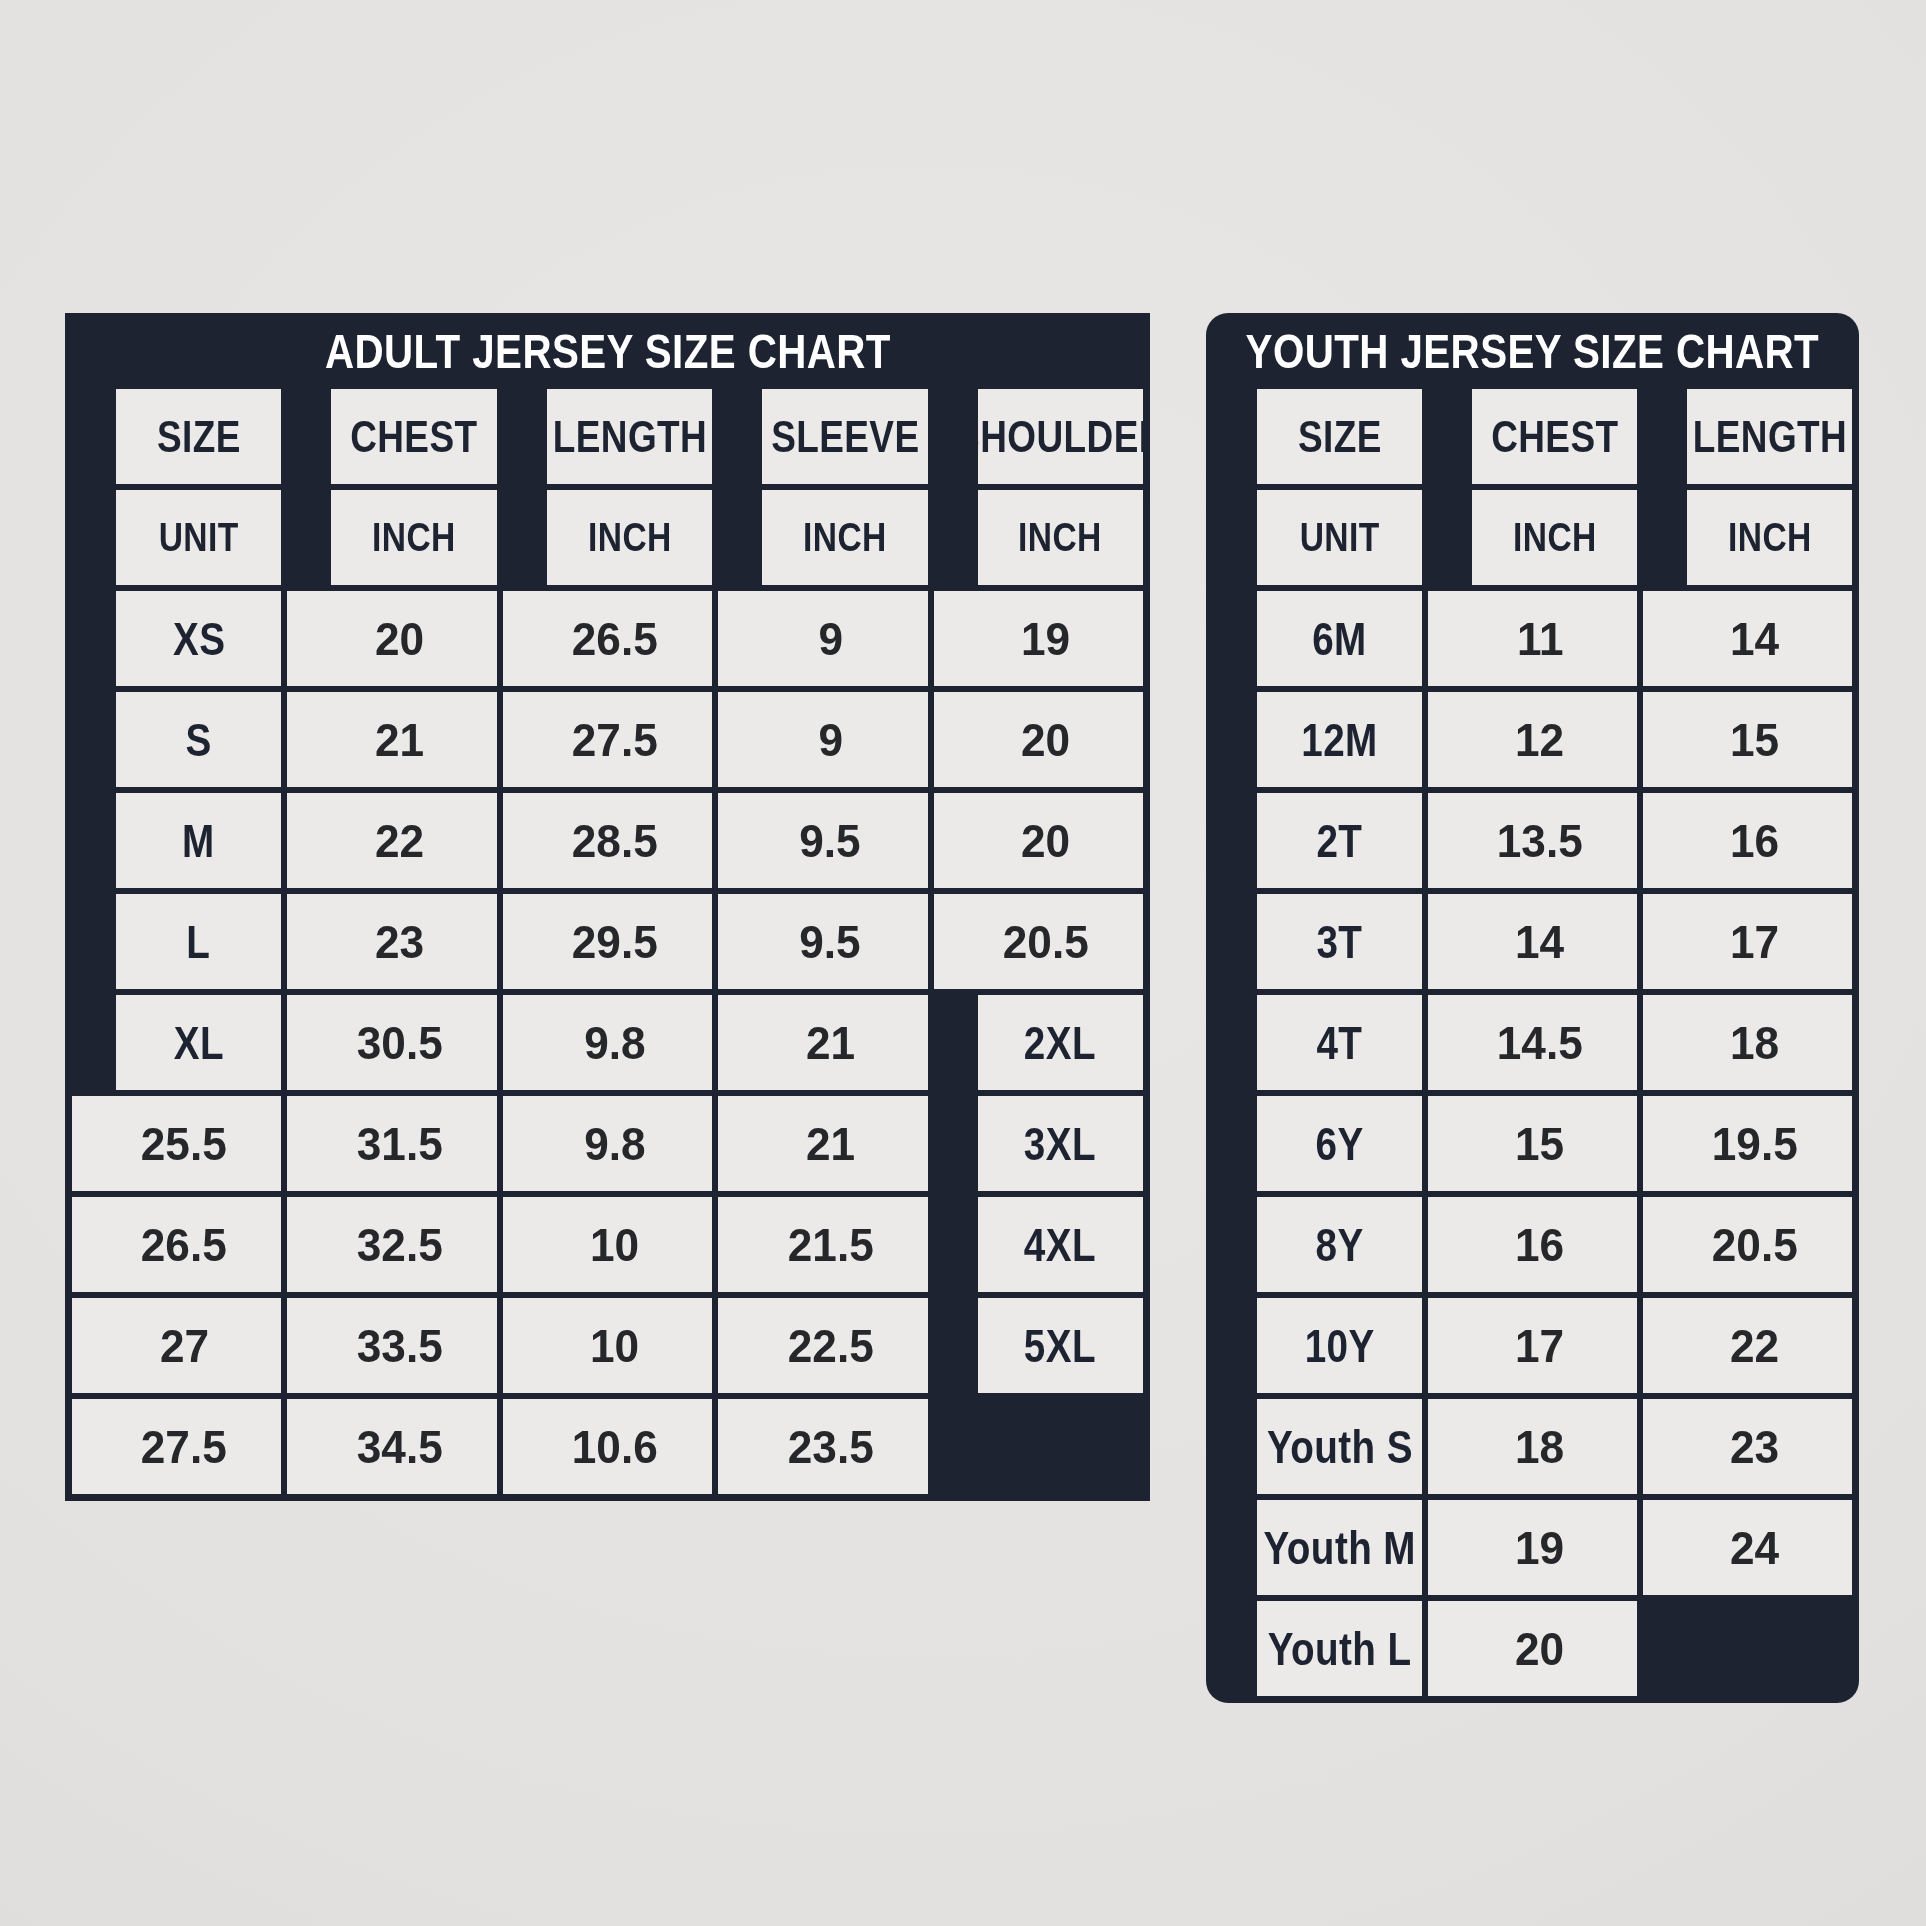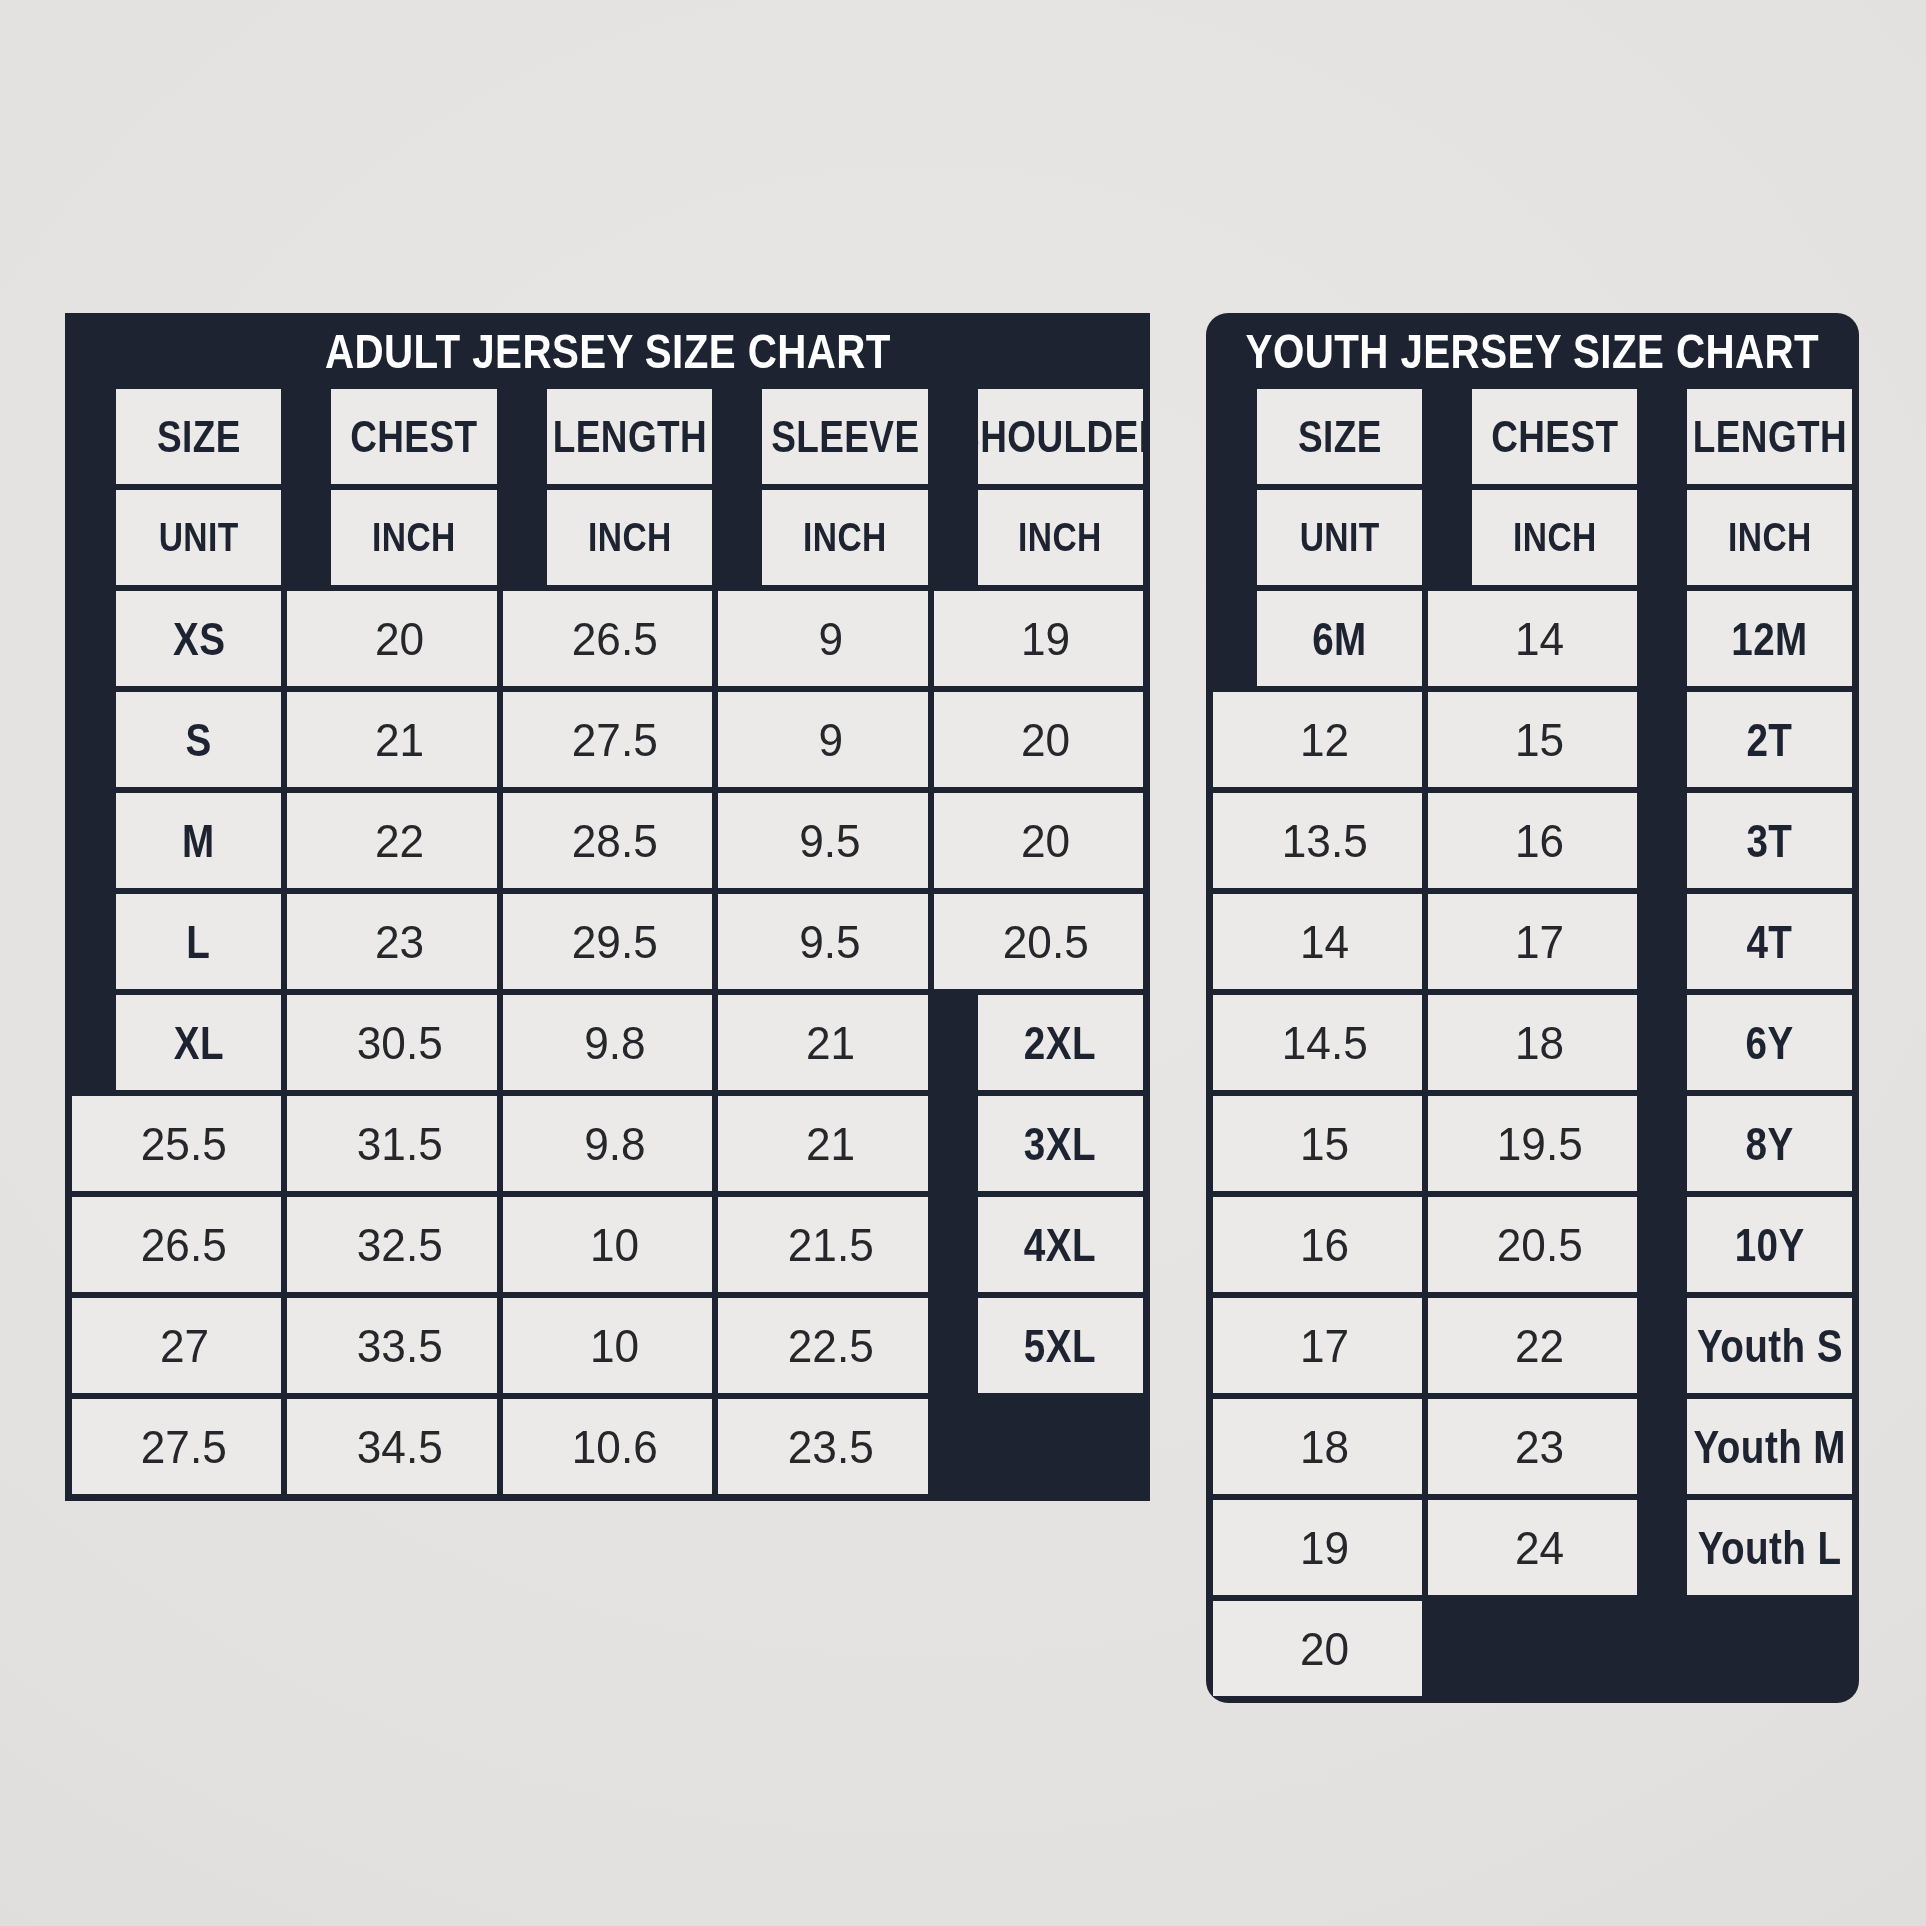--- a/index.html
+++ b/index.html
@@ -49,21 +49,21 @@
     background: var(--cell-bg);
     display: flex;
     align-items: center;
     justify-content: center;
     color: var(--text-dark);
     overflow: hidden;
   }
   .cell.hdr  { font-size: 44px; font-weight: 700; margin-left: 44px; }
   .cell.unit { font-size: 40px; }
   .cell.sizelabel { font-size: 46px; }
-  .cell.num  { font-weight: 400; color: var(--num-text); padding-left: 15px; }
+  .cell.num  { font-weight: 700; color: var(--num-text); padding-left: 15px; }
 
   .cond {
     display: inline-block;
     transform: scaleX(0.84);
     white-space: nowrap;
     letter-spacing: 0.5px;
   }
   .numtxt {
     display: inline-block;
     transform: scaleX(0.96);
@@ -266,20 +266,23 @@
         <div class="cell hdr unit">
           <span class="cond">INCH</span>
         </div>
         <div class="cell hdr unit">
           <span class="cond">INCH</span>
         </div>
         <div class="cell hdr sizelabel">
           <span class="cond">6M</span>
         </div>
         <div class="cell num">
+          <span class="numtxt">11</span>
+        </div>
+        <div class="cell num">
           <span class="numtxt">14</span>
         </div>
         <div class="cell hdr sizelabel">
           <span class="cond">12M</span>
         </div>
         <div class="cell num">
           <span class="numtxt">12</span>
         </div>
         <div class="cell num">
           <span class="numtxt">15</span>

